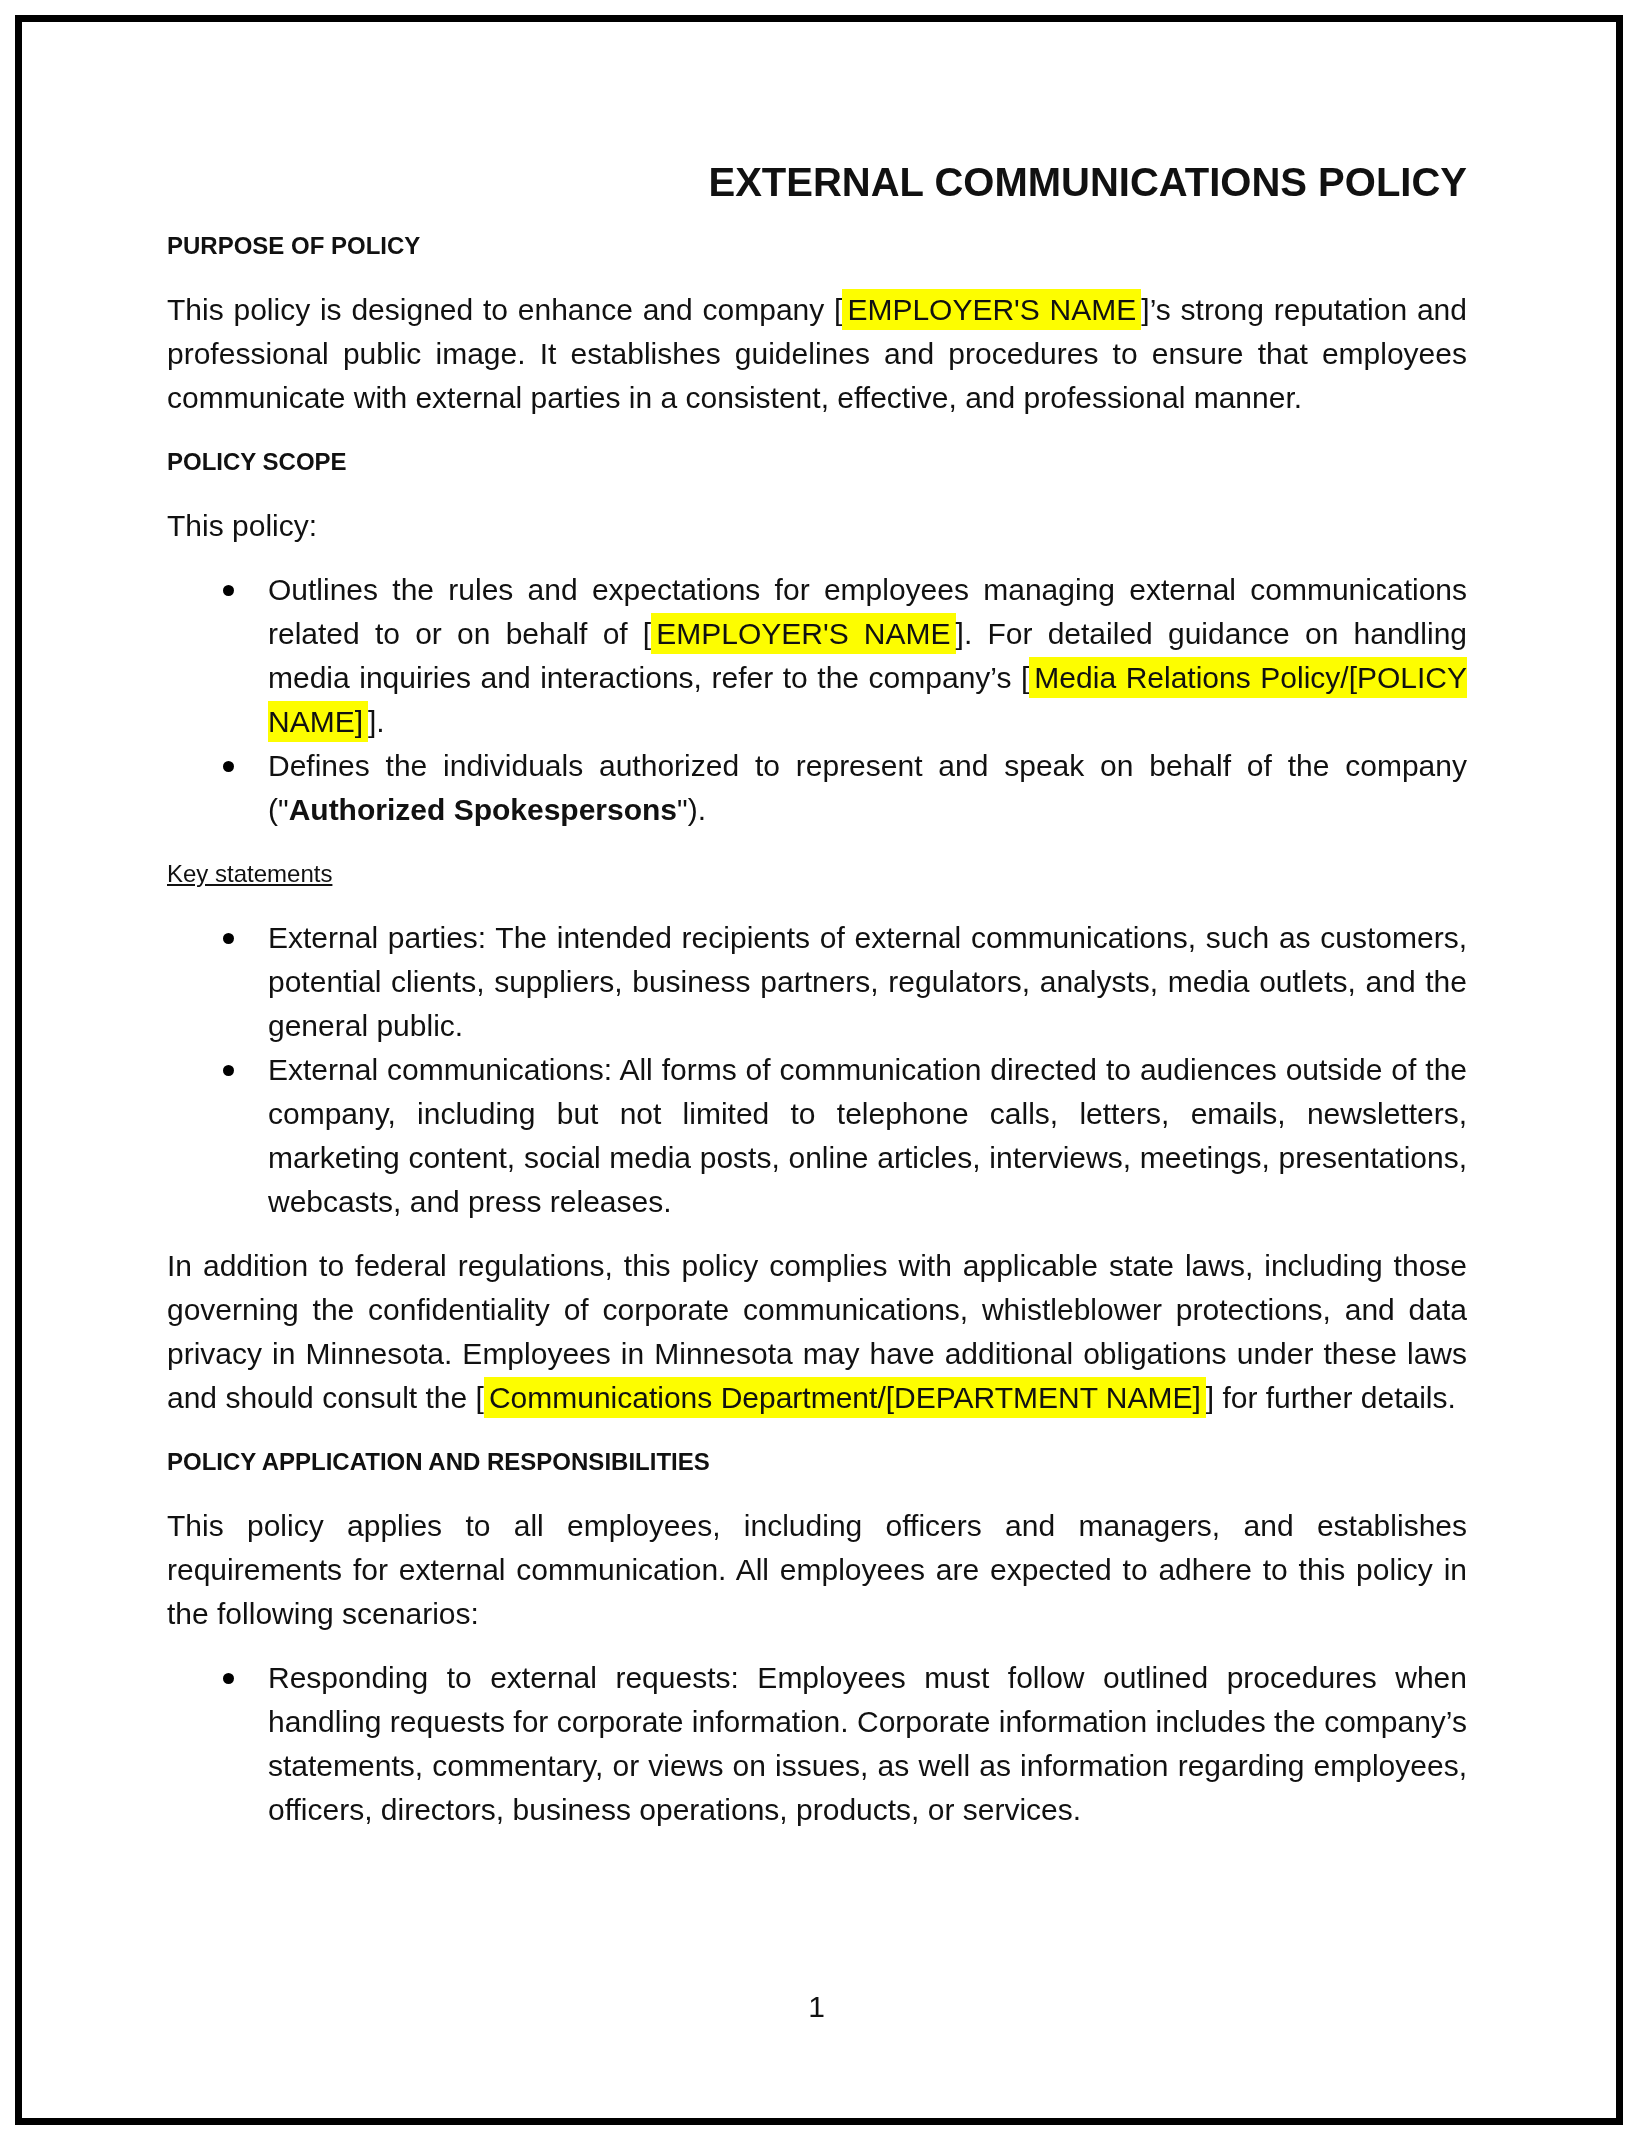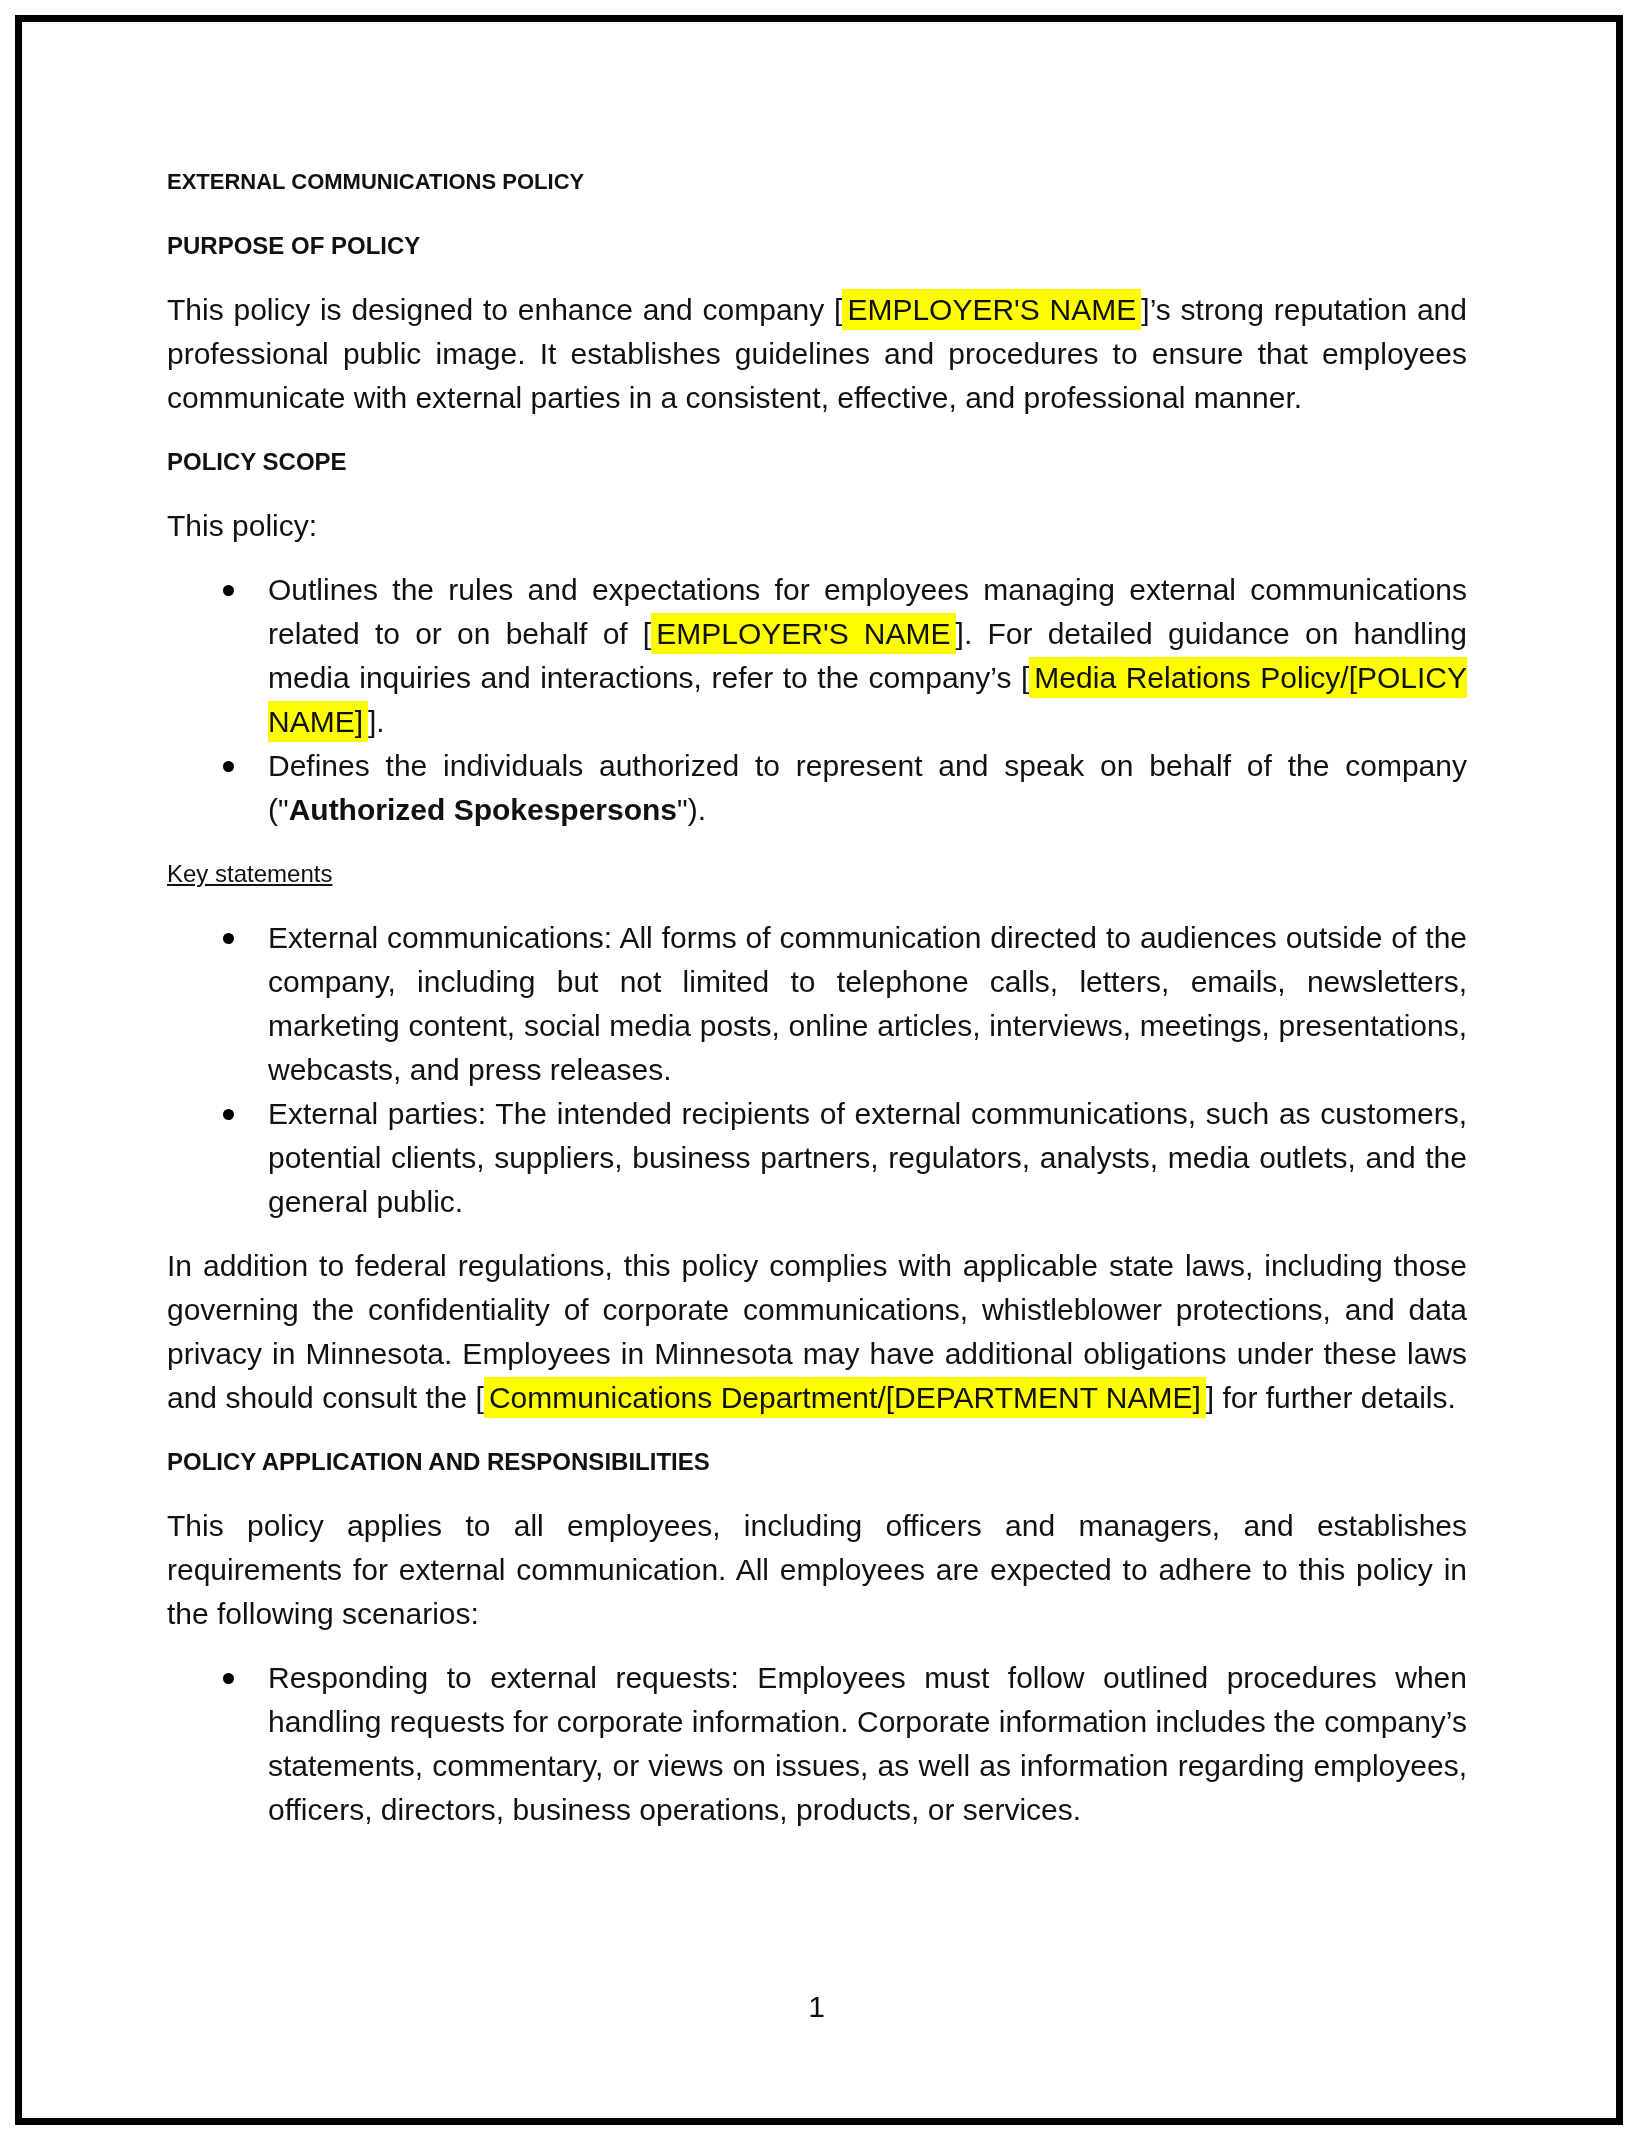--- a/index.html
+++ b/index.html
@@ -32,23 +32,23 @@
   .content {
     position: absolute;
     left: 167px;
     top: 0;
     width: 1300px;
     font-size: 30px;
     line-height: 44px;
   }
   .doc-title {
     margin: 160px 0 20px 0;
-    text-align: left;
+    text-align: right;
     font-weight: bold;
-    font-size: 22px;
+    font-size: 40px;
     line-height: 44px;
   }
   h2.section-heading {
     margin: 0 0 20px 0;
     font-size: 24px;
     line-height: 44px;
     font-weight: bold;
     text-align: left;
   }
   h2.underline-heading {
@@ -115,22 +115,22 @@
     <p class="body-para">This policy:</p>
 
     <ul class="bullet-list">
       <li><span>Outlines the rules and expectations for employees managing external communications related to or on behalf of [</span><mark class="hl" style="background: rgb(253, 253, 0);">EMPLOYER'S NAME</mark><span>]. For detailed guidance on handling media inquiries and interactions, refer to the company’s [</span><mark class="hl" style="background: rgb(253, 253, 0);">Media Relations Policy/[POLICY NAME]</mark><span>].</span></li>
       <li><span>Defines the individuals authorized to represent and speak on behalf of the company ("</span><strong>Authorized Spokespersons</strong><span>").</span></li>
     </ul>
 
     <h2 class="section-heading underline-heading">Key statements</h2>
 
     <ul class="bullet-list">
+      <li>External parties: The intended recipients of external communications, such as customers, potential clients, suppliers, business partners, regulators, analysts, media outlets, and the general public.</li>
       <li>External communications: All forms of communication directed to audiences outside of the company, including but not limited to telephone calls, letters, emails, newsletters, marketing content, social media posts, online articles, interviews, meetings, presentations, webcasts, and press releases.</li>
-      <li>External parties: The intended recipients of external communications, such as customers, potential clients, suppliers, business partners, regulators, analysts, media outlets, and the general public.</li>
     </ul>
 
     <p class="body-para"><span>In addition to federal regulations, this policy complies with applicable state laws, including those governing the confidentiality of corporate communications, whistleblower protections, and data privacy in Minnesota. Employees in Minnesota may have additional obligations under these laws and should consult the [</span><mark class="hl" style="background: rgb(253, 253, 0);">Communications Department/[DEPARTMENT NAME]</mark><span>] for further details.</span></p>
 
     <h2 class="section-heading">POLICY APPLICATION AND RESPONSIBILITIES</h2>
 
     <p class="body-para">This policy applies to all employees, including officers and managers, and establishes requirements for external communication. All employees are expected to adhere to this policy in the following scenarios:</p>
 
     <ul class="bullet-list">
       <li>Responding to external requests: Employees must follow outlined procedures when handling requests for corporate information. Corporate information includes the company’s statements, commentary, or views on issues, as well as information regarding employees, officers, directors, business operations, products, or services.</li>

